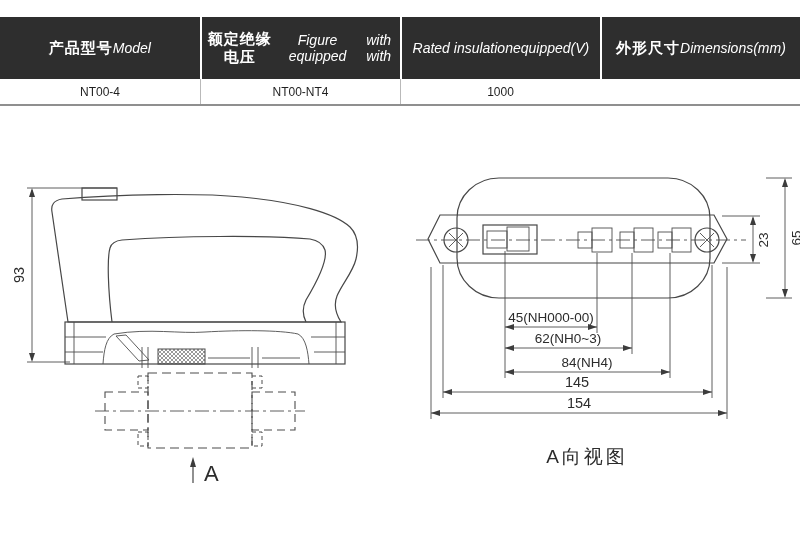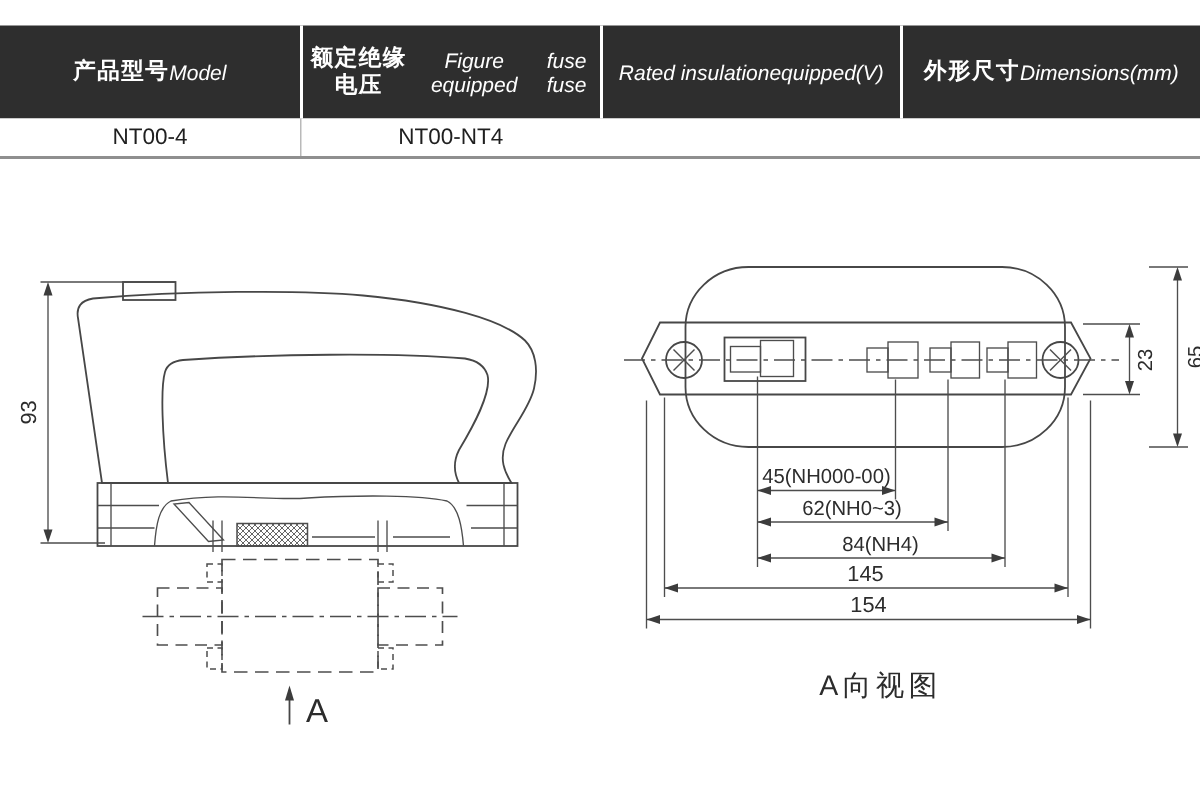--- a/index.html
+++ b/index.html
@@ -10,21 +10,21 @@
   
   .spec-table{position:absolute;top:17px;left:0;width:800px;}
   .thead{display:flex;background:#2e2e2e;color:#fff;height:62px;}
   .th{width:232px;box-sizing:border-box;display:flex;flex-direction:row;
       justify-content:center;align-items:center;border-left:2px solid #fff;text-align:center;}
   .th:first-child{border-left:none;}
   .th .zh{font-size:15px;font-weight:600;letter-spacing:1px;line-height:18px;}
   .th .en{font-size:14px;font-weight:400;line-height:16px;font-style:italic;}
   .trow{display:flex;height:25px;border-bottom:2px solid #8f8f8f;background:#fff;}
   .td{width:200px;box-sizing:border-box;display:flex;justify-content:center;align-items:center;
-      border-left:1px solid #b9b9b9;font-size:15px;color:#1f1f1f;}
+      border-left:1px solid #b9b9b9;font-size:12px;color:#1f1f1f;}
   .td:first-child{border-left:none;}
   
   .drawing{position:absolute;top:0;left:0;}
   .ln{stroke:#474747;stroke-width:1.2;fill:none;}
   .thin{stroke:#4d4d4d;stroke-width:0.9;fill:none;}
   .dash{stroke:#4d4d4d;stroke-width:1.1;fill:none;stroke-dasharray:8 5;}
   .dashsm{stroke:#4d4d4d;stroke-width:1;fill:none;stroke-dasharray:4 3;}
   .cline{stroke:#4d4d4d;stroke-width:0.9;fill:none;stroke-dasharray:14 4 3 4;}
   .arr{fill:#3c3c3c;stroke:none;}
   .dim{font-family:"Liberation Sans","DejaVu Sans",sans-serif;font-size:13.5px;fill:#2c2c2c;}
@@ -39,34 +39,35 @@
 
   <div class="spec-table">
     <div class="thead">
       <div class="th">
         <div class="zh">产品型号</div>
         <div class="en">Model</div>
       </div>
       <div class="th">
         <div class="zh">额定绝缘电压</div>
         <div class="en">Figure equipped</div>
-        <div class="en">fuse fuse</div>
+        <div class="en">with with</div>
       </div>
       <div class="th">
         <div class="en">Rated insulation</div>
         <div class="en">equipped(V)</div>
       </div>
       <div class="th">
         <div class="zh">外形尺寸</div>
         <div class="en">Dimensions(mm)</div>
       </div>
     </div>
     <div class="trow">
       <div class="td">NT00-4</div>
       <div class="td">NT00-NT4</div>
+      <div class="td">1000</div>
     </div>
   </div>
 
   <svg class="drawing" width="800" height="540" viewBox="0 0 800 540">
     <defs>
       <pattern id="xh" width="4" height="4" patternUnits="userSpaceOnUse">
         <path d="M0,4 L4,0 M0,0 L4,4" stroke="#555" stroke-width="0.6"></path>
       </pattern>
     </defs>
 

